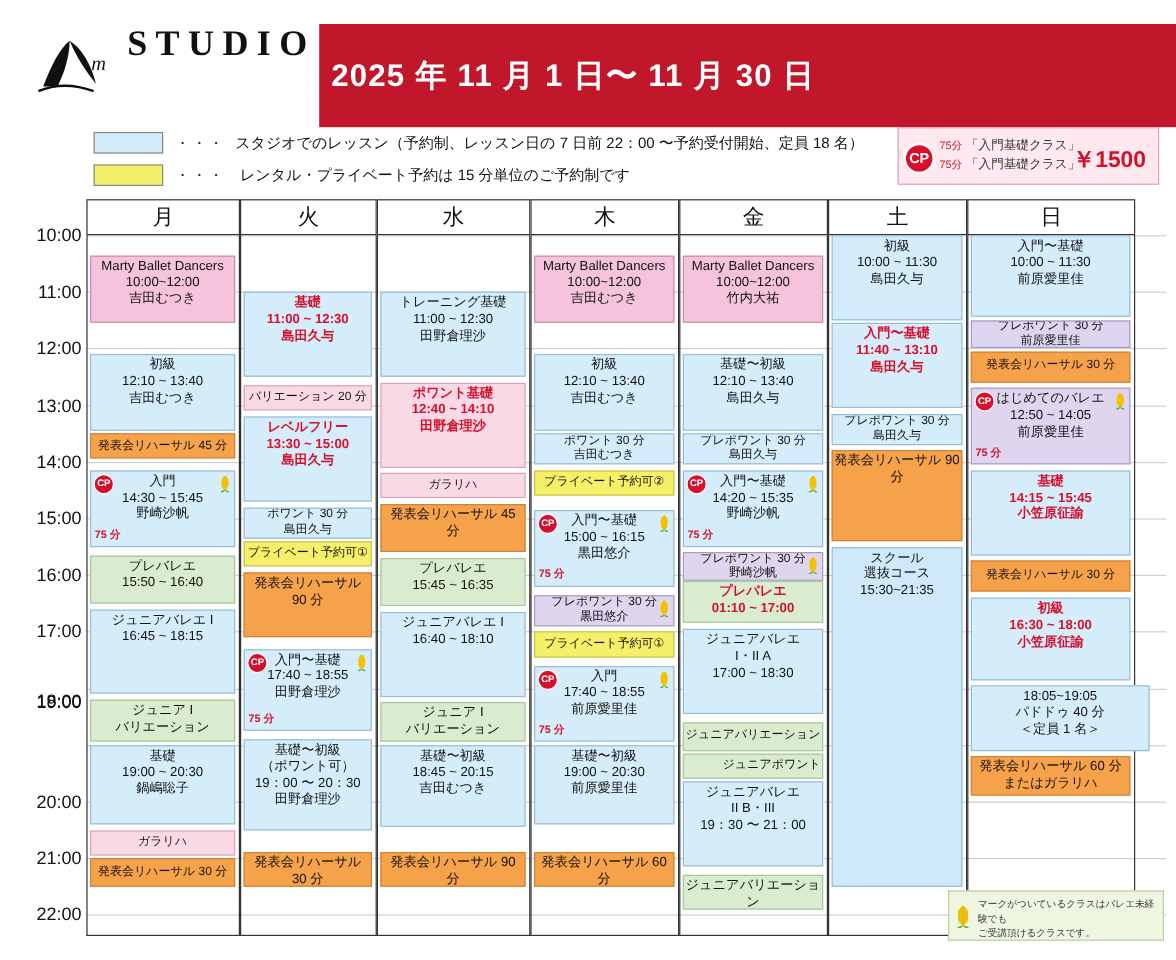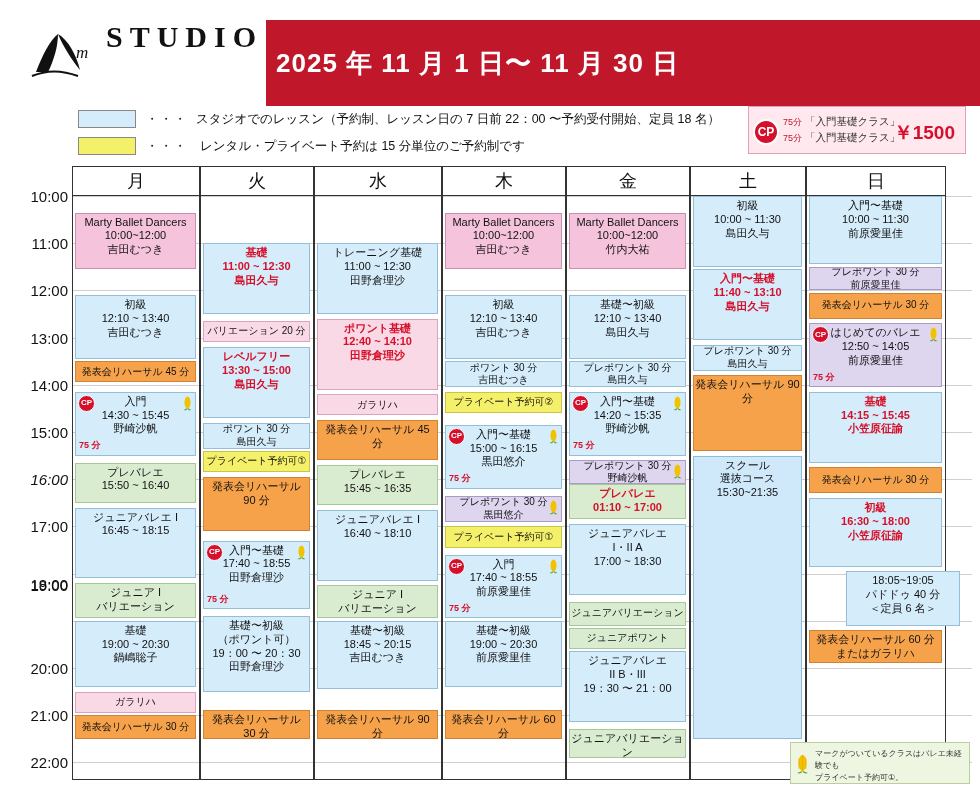--- a/index.html
+++ b/index.html
@@ -170,21 +170,21 @@
       <div class="tlabel" style="right: 912px; top: 235.2px;">11:00</div>
       <div class="hline" style="top: 243.2px;"></div>
       <div class="tlabel" style="right: 912px; top: 282.4px;">12:00</div>
       <div class="hline" style="top: 290.4px;"></div>
       <div class="tlabel" style="right: 912px; top: 329.6px;">13:00</div>
       <div class="hline" style="top: 337.6px;"></div>
       <div class="tlabel" style="right: 912px; top: 376.8px;">14:00</div>
       <div class="hline" style="top: 384.8px;"></div>
       <div class="tlabel" style="right: 912px; top: 424px;">15:00</div>
       <div class="hline" style="top: 432px;"></div>
-      <div class="tlabel" style="right: 912px; top: 471.2px; font-style: italic;">16:00</div>
+      <div class="tlabel" style="right: 912px; top: 471.2px;">16:00</div>
       <div class="hline" style="top: 479.2px;"></div>
       <div class="tlabel" style="right: 912px; top: 518.4px;">17:00</div>
       <div class="hline" style="top: 526.4px;"></div>
       <div class="tlabel" style="right: 912px; top: 576px;">18:00</div>
       <div class="hline" style="top: 573.6px;"></div>
       <div class="tlabel" style="right: 912px; top: 577px;">19:00</div>
       <div class="hline" style="top: 620.8px;"></div>
       <div class="tlabel" style="right: 912px; top: 660px;">20:00</div>
       <div class="hline" style="top: 668px;"></div>
       <div class="tlabel" style="right: 912px; top: 707.2px;">21:00</div>
@@ -530,21 +530,21 @@
           <span class="l">I・II A</span>
           <span class="l">17:00 ~ 18:30</span>
         </div>
       </div>
       <div class="ev b-green" style="left: 497px; width: 117px; top: 435.92px; height: 23.6px; display: flex; align-items: center; justify-content: center;">
         <div style="width: 100%;">
           <span class="l small">ジュニアバリエーション</span>
         </div>
       </div>
       <div class="ev b-green" style="left: 497px; width: 117px; top: 461.88px; height: 21.24px; display: flex; align-items: center; justify-content: center;">
-        <div style="width: 100%;">
+        <div style="width: 100%; text-align: right;">
           <span class="l small">ジュニアポワント</span>
         </div>
       </div>
       <div class="ev b-blue" style="left: 497px; width: 117px; top: 485.48px; height: 70.8px;">
         <div>
           <span class="l">ジュニアバレエ</span>
           <span class="l">II B・III</span>
           <span class="l">19：30 〜 21：00</span>
         </div>
       </div>
@@ -629,41 +629,41 @@
           <span class="l small">発表会リハーサル 30 分</span>
         </div>
       </div>
       <div class="ev b-blue" style="left: 737px; width: 133px; top: 332.08px; height: 68.44px;">
         <div>
           <span class="l t-red">初級</span>
           <span class="l t-red">16:30 ~ 18:00</span>
           <span class="l t-red">小笠原征諭</span>
         </div>
       </div>
-      <div class="ev b-blue" style="left: 774px; width: 114px; top: 405.24px; height: 54.28px;">
+      <div class="ev b-blue" style="left: 737px; width: 149px; top: 405.24px; height: 54.28px;">
         <div>
           <span class="l">18:05~19:05</span>
           <span class="l">パドドゥ 40 分</span>
-          <span class="l">＜定員 6 名＞</span>
+          <span class="l">＜定員 1 名＞</span>
         </div>
       </div>
       <div class="ev b-orange" style="left: 737px; width: 133px; top: 464.24px; height: 33.04px;">
         <div>
           <span class="l">発表会リハーサル 60 分</span>
           <span class="l">またはガラリハ</span>
         </div>
       </div>
     </div>
 
   <div class="footnote">
     <span class="cornbig">
       <svg width="13" height="20" viewBox="0 0 13 20">
         <ellipse cx="6.5" cy="9" rx="4" ry="8" fill="#f2c200"></ellipse>
         <path d="M6.5 1 L6.5 17" stroke="#e0a800" stroke-width="0.7"></path>
         <path d="M3 4 L3 15 M10 4 L10 15" stroke="#e0a800" stroke-width="0.6"></path>
         <path d="M6.5 17 C3 18 1 19 1 19 C4 20 6 19 6.5 17Z" fill="#5fa832"></path>
         <path d="M6.5 17 C10 18 12 19 12 19 C9 20 7 19 6.5 17Z" fill="#5fa832"></path>
       </svg>
     </span>
-    <span id="footnote-text"><span style="display: block;">マークがついているクラスはバレエ未経験でも</span><span style="display: block;">プライベート予約可①。</span></span>
+    <span id="footnote-text"><span style="display: block;">マークがついているクラスはバレエ未経験でも</span><span style="display: block;">ご受講頂けるクラスです。</span></span>
   </div>
 
 </div>
 
 </body></html>

